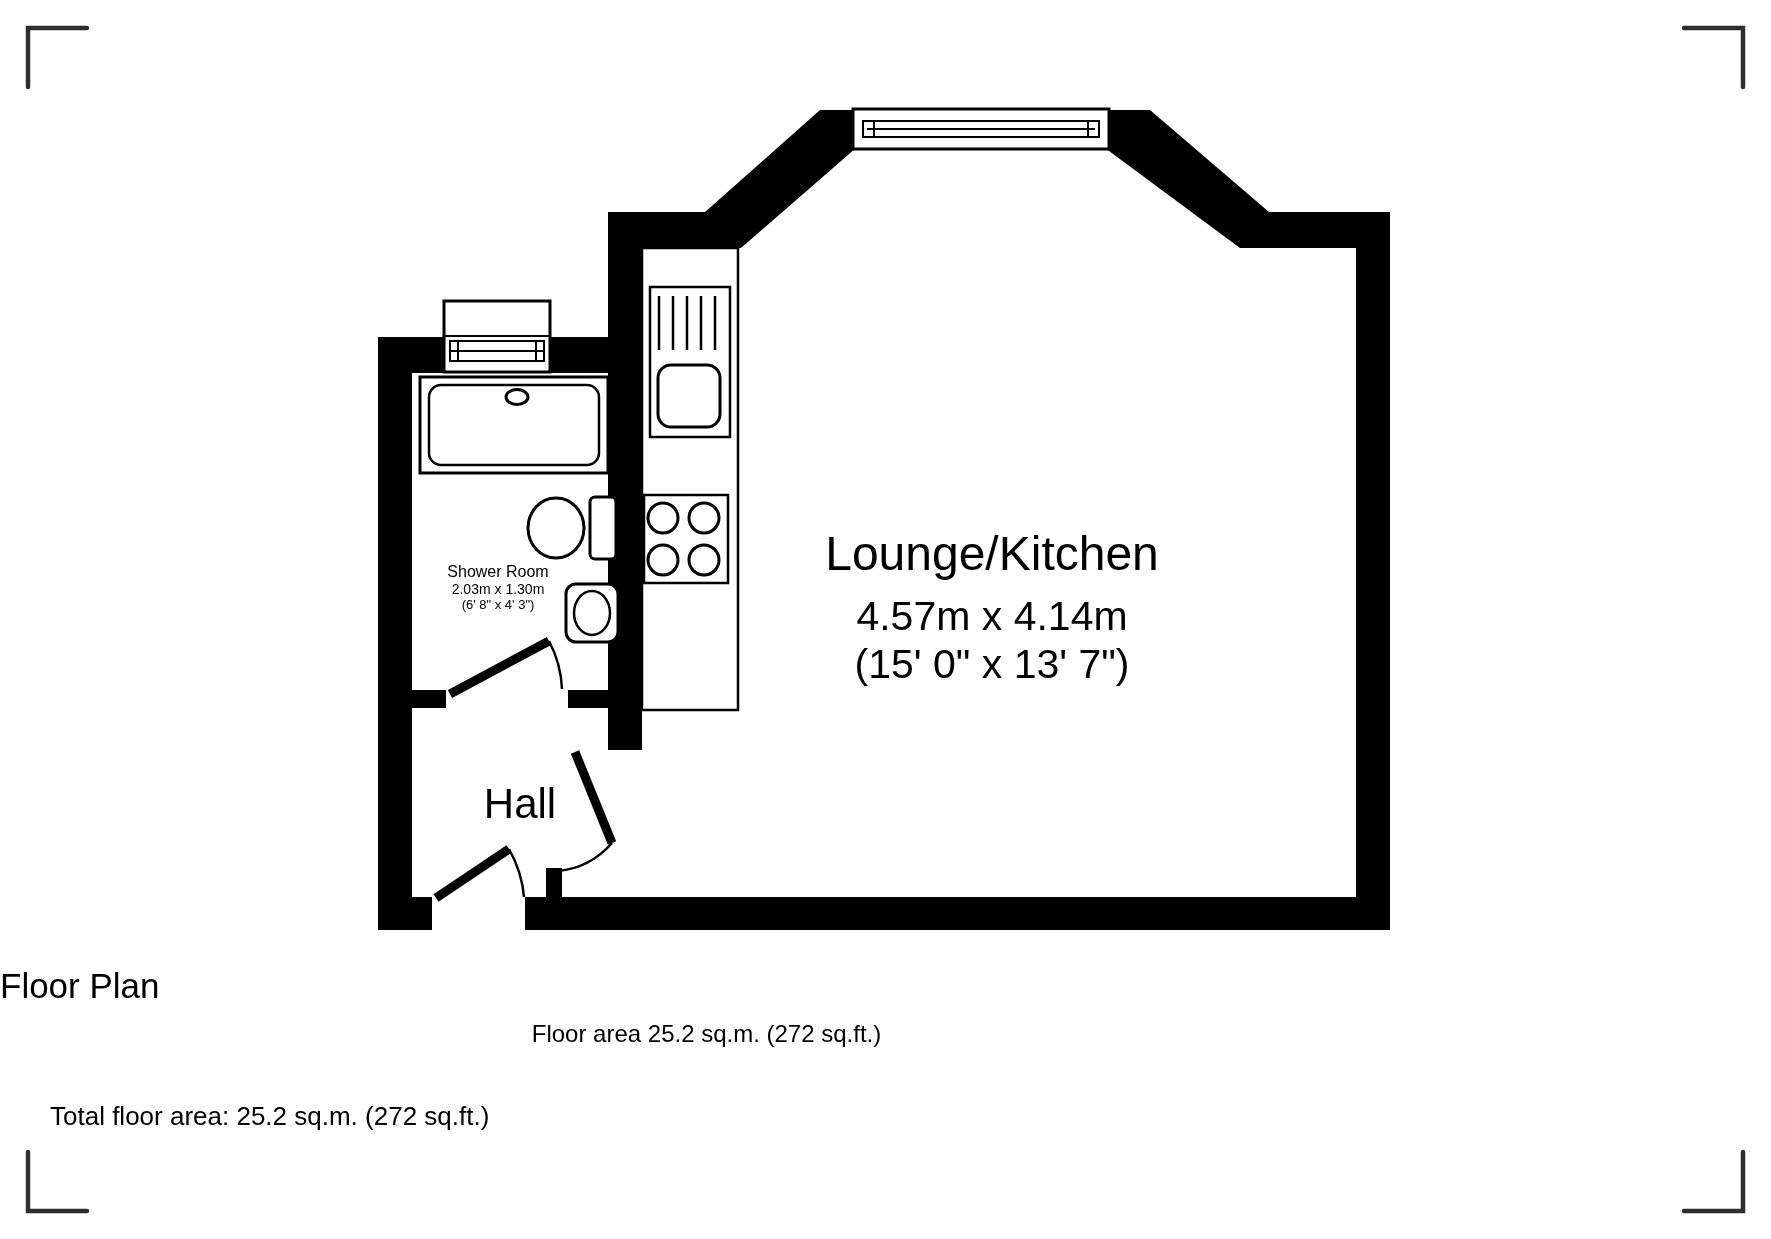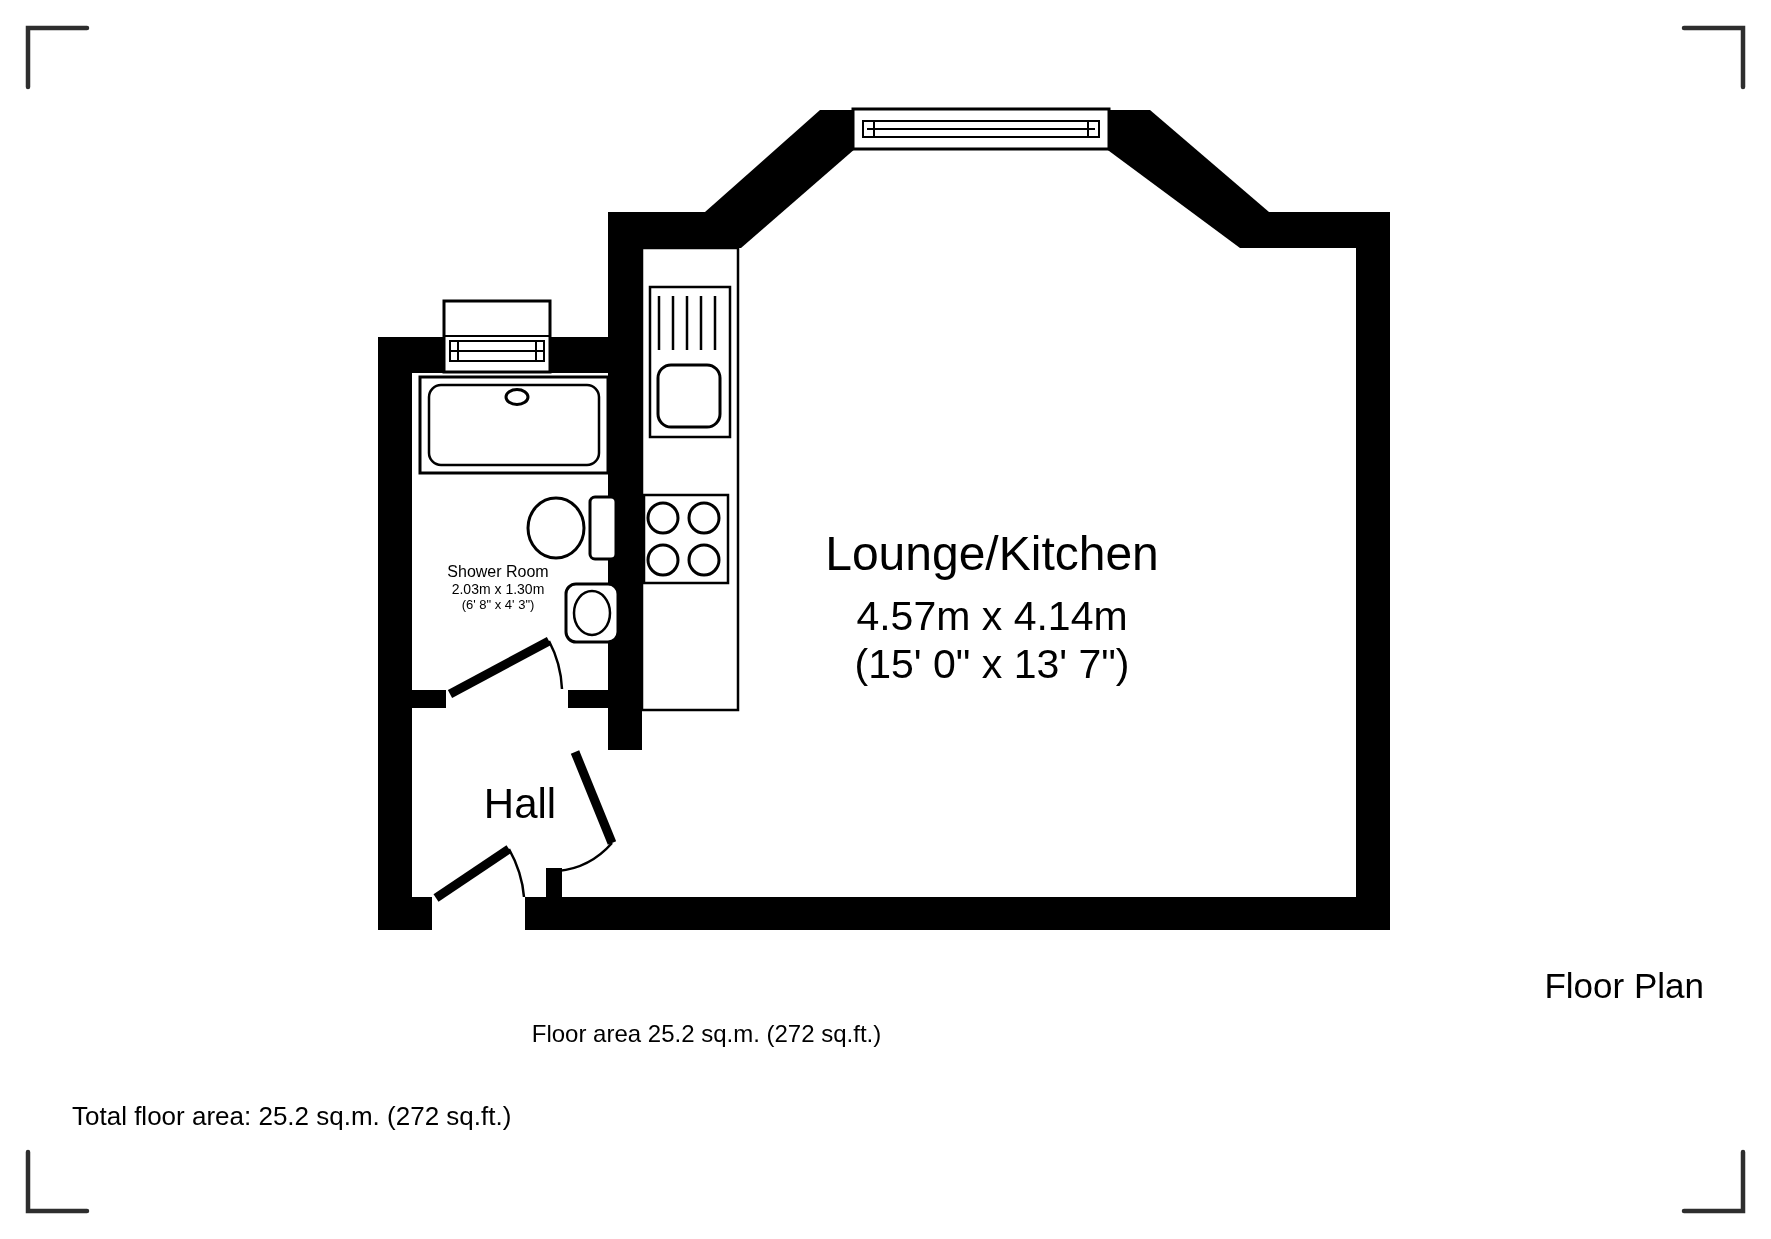--- a/index.html
+++ b/index.html
@@ -1,23 +1,23 @@
 <!DOCTYPE html>
 <html><head>
 <meta charset="utf-8">
 <style>
   html,body{margin:0;padding:0;background:#fff;}
   body{width:1771px;height:1239px;position:relative;overflow:hidden;
        font-family:"Liberation Sans",sans-serif;color:#000;}
   #plan-svg{position:absolute;left:0;top:0;width:1771px;height:1239px;}
-  .caption-title{position:absolute;left:0;top:966px;width:1704px;text-align:right;
+  .caption-title{position:absolute;left:0;top:966px;width:1704px;text-align:left;
        font-size:35px;color:#000;}
   .caption-sub{position:absolute;left:0;top:1020px;width:1413px;text-align:center;
        font-size:24px;color:#000;}
-  .total-line{position:absolute;left:72px;top:1101px;font-size:26px;color:#000;white-space:nowrap;}
+  .total-line{position:absolute;left:50px;top:1101px;font-size:26px;color:#000;white-space:nowrap;}
   .disclaimer{position:absolute;left:62px;top:1146px;font-size:15.5px;line-height:19.5px;
        color:#1c1c1c;white-space:nowrap;}
   svg text{font-family:"Liberation Sans",sans-serif;fill:#000;}
   .room-name-lg{font-size:48px;}
   .room-dim-lg{font-size:41px;}
   .room-name-sm{font-size:16px;}
   .room-dim-sm{font-size:14px;}
   .room-dim-xs{font-size:13px;}
   .room-name-md{font-size:42px;}
 </style>

